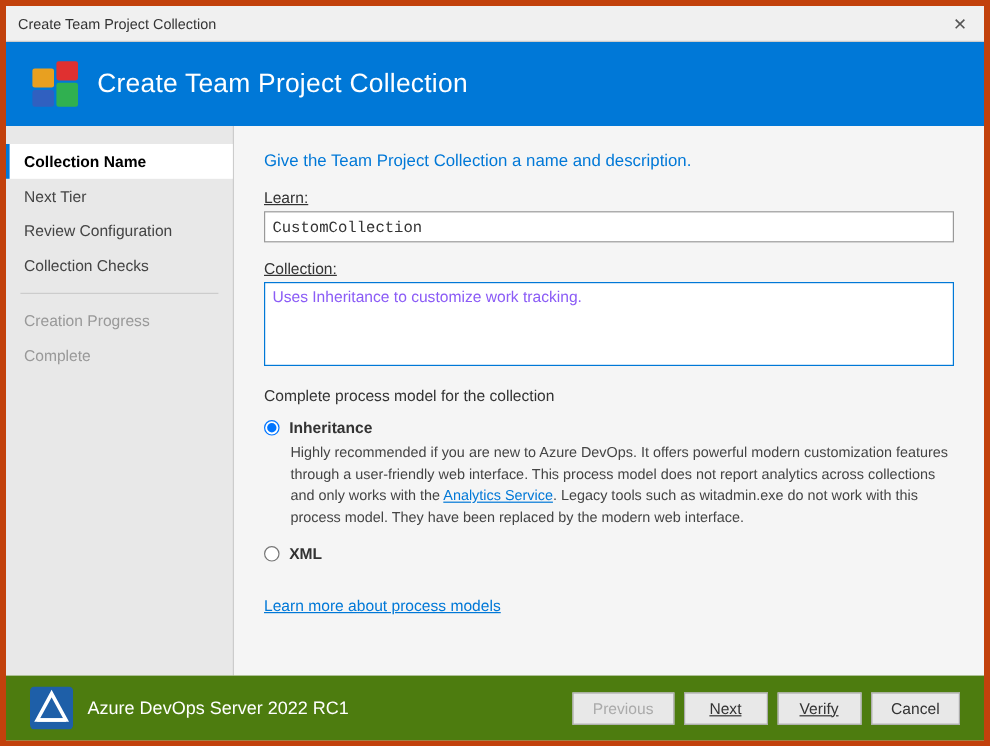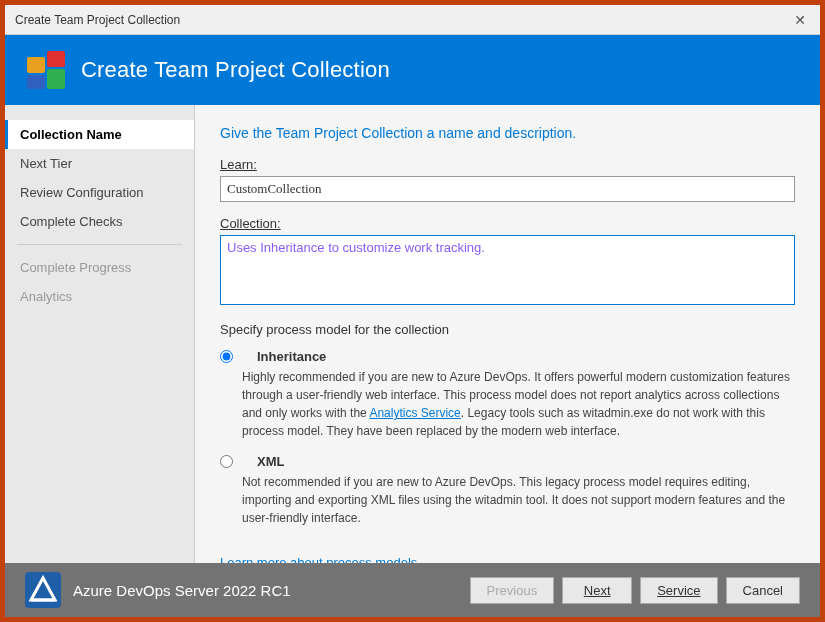--- a/index.html
+++ b/index.html
@@ -123,21 +123,21 @@
       text-decoration: underline;
       display: block;
     }
 
     .text-input {
       width: 100%;
       padding: 4px 6px;
       border: 1px solid #999;
       background: white;
       font-size: 13px;
-      font-family: Liberation Serif, serif;
+      font-family: Liberation Mono, monospace;
       color: #333;
       outline: none;
       height: 26px;
     }
 
     .textarea-input {
       width: 100%;
       padding: 4px 6px;
       border: 1px solid #0078d7;
       background: white;
@@ -159,21 +159,21 @@
       margin-bottom: 12px;
     }
 
     .radio-option {
       margin-bottom: 14px;
     }
 
     .radio-label {
       display: flex;
       align-items: flex-start;
-      gap: 24px;
+      gap: 8px;
       font-size: 13px;
       font-weight: 600;
       color: #333;
       margin-bottom: 4px;
     }
 
     .radio-label input[type="radio"] {
       margin-top: 1px;
       flex-shrink: 0;
     }
@@ -193,21 +193,21 @@
 
     .learn-more {
       margin-top: 28px;
       font-size: 13px;
       color: #0078d7;
       text-decoration: underline;
       cursor: pointer;
     }
 
     .footer {
-      background: #737373;
+      background: #4d7c0f;
       padding: 0 20px;
       display: flex;
       align-items: center;
       justify-content: space-between;
       height: 54px;
       flex-shrink: 0;
     }
 
     .footer-brand {
       display: flex;
@@ -270,77 +270,74 @@
     </div>
     <span class="header-title">Create Team Project Collection</span>
   </div>
 
   <div class="content-area">
 
     <div class="sidebar">
       <div class="sidebar-item active">Collection Name</div>
       <div class="sidebar-item">Next Tier</div>
       <div class="sidebar-item">Review Configuration</div>
-      <div class="sidebar-item">Complete Checks</div>
+      <div class="sidebar-item">Collection Checks</div>
       <div class="sidebar-divider"></div>
-      <div class="sidebar-item disabled">Complete Progress</div>
-      <div class="sidebar-item disabled">Analytics</div>
+      <div class="sidebar-item disabled">Creation Progress</div>
+      <div class="sidebar-item disabled">Complete</div>
     </div>
 
     <div class="main-content">
       <div class="section-title">Give the Team Project Collection a name and description.</div>
 
       <div class="form-group">
         <label class="field-label">Learn:</label>
         <input type="text" class="text-input" value="CustomCollection" style="">
       </div>
 
       <div class="form-group">
         <label class="field-label">Collection:</label>
         <textarea class="textarea-input" style="">Uses Inheritance to customize work tracking.</textarea>
       </div>
 
-      <div class="process-section-title">Specify process model for the collection</div>
+      <div class="process-section-title">Complete process model for the collection</div>
 
       <div class="radio-option">
         <label class="radio-label">
           <input type="radio" name="process_model" checked="" style="">
           <span>Inheritance</span>
         </label>
         <div class="radio-description">
           Highly recommended if you are new to Azure DevOps. It offers powerful modern customization features through a user-friendly web interface. This process model does not report analytics across collections and only works with the <span class="link">Analytics Service</span>. Legacy tools such as witadmin.exe do not work with this process model. They have been replaced by the modern web interface.
         </div>
       </div>
 
       <div class="radio-option">
         <label class="radio-label">
           <input type="radio" name="process_model" style="">
           <span>XML</span>
         </label>
-        <div class="radio-description">
-          Not recommended if you are new to Azure DevOps. This legacy process model requires editing, importing and exporting XML files using the witadmin tool. It does not support modern features and the user-friendly interface.
-        </div>
       </div>
 
       <div class="learn-more">Learn more about process models</div>
     </div>
   </div>
 
   <div class="footer">
     <div class="footer-brand">
       <div class="footer-icon">
         <svg width="36" height="36" viewBox="0 0 36 36">
           <rect x="0" y="0" width="36" height="36" rx="4" fill="#1e5fa8"></rect>
           <polygon points="6,28 18,6 30,28" fill="none" stroke="white" stroke-width="3"></polygon>
           <line x1="6" y1="28" x2="30" y2="28" stroke="white" stroke-width="3"></line>
         </svg>
       </div>
       <span>Azure DevOps Server 2022 RC1</span>
     </div>
     <div class="footer-buttons">
       <button class="btn" disabled="">Previous</button>
       <button class="btn btn-underline">Next</button>
-      <button class="btn btn-underline">Service</button>
+      <button class="btn btn-underline">Verify</button>
       <button class="btn">Cancel</button>
     </div>
   </div>
 
 </div>
 
 </body></html>

